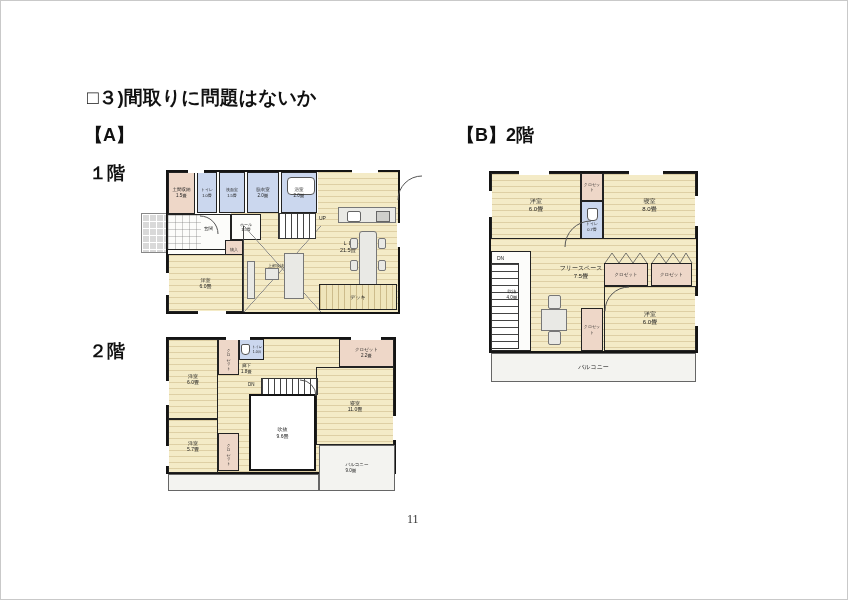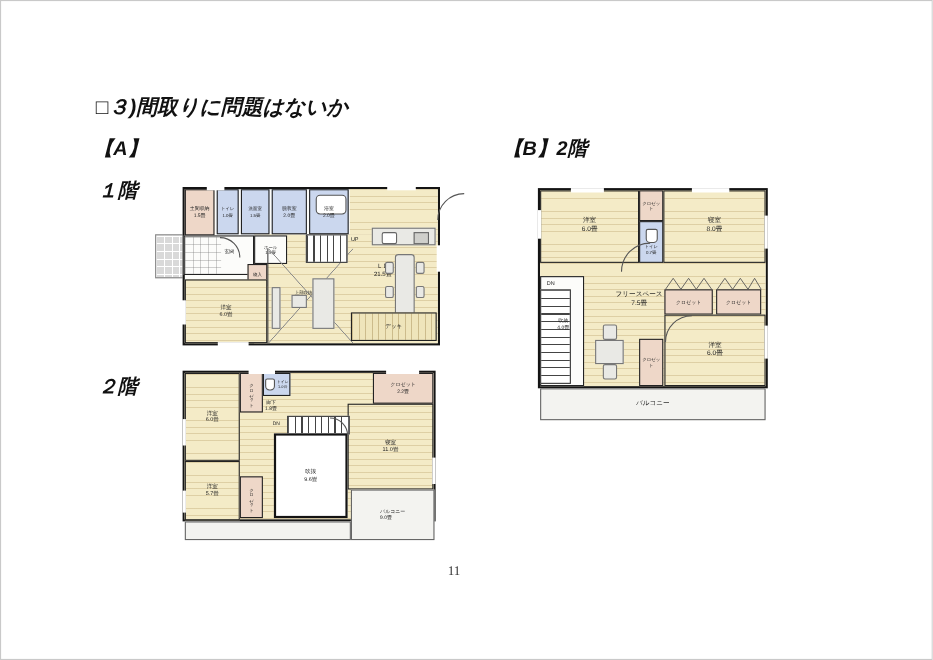--- a/index.html
+++ b/index.html
@@ -1,21 +1,21 @@
 <!DOCTYPE html>
 <html><head>
 <meta charset="utf-8">
 <style>
   html,body { margin:0; padding:0; background:#fff; }
   .page {
     position:relative; width:848px; height:600px; background:#ffffff;
     font-family:"Liberation Sans", sans-serif; overflow:hidden;
     border:1px solid #c9c9c9; box-sizing:border-box;
   }
-  .h-title { position:absolute; font-weight:bold; color:#111;font-style:italic; }
+  .h-title { position:absolute; font-weight:bold; color:#111; }
   .plan { position:absolute; }
   .outline { position:absolute; border:2.5px solid #141414; background:#fdfdfa; box-sizing:border-box; }
   .room { position:absolute; box-sizing:border-box; border:1px solid #222;
           display:flex; align-items:center; justify-content:center; text-align:center; }
   .noborder { border:none; }
   .lbl { white-space:pre-line; line-height:1.3; color:#222; }
   .freelabel { position:absolute; white-space:pre-line; text-align:center; color:#222; line-height:1.3; }
   .tatami { background-color:#f4ebc7;
     background-image:repeating-linear-gradient(180deg, rgba(165,135,75,0.28) 0px, rgba(165,135,75,0.28) 0.8px, transparent 0.8px, transparent 6px); }
   .pink { background:#eed7c8; }

